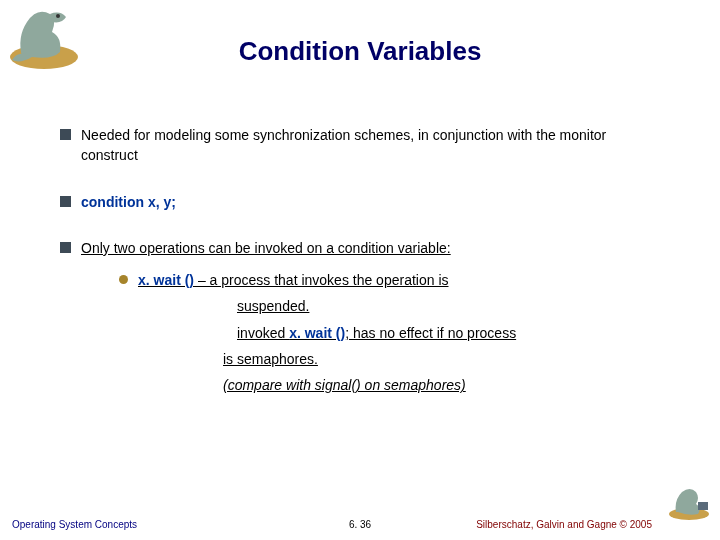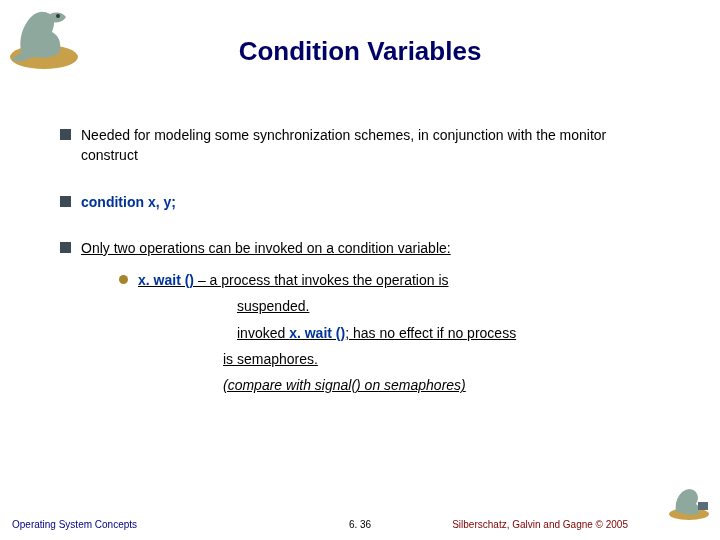--- a/index.html
+++ b/index.html
@@ -84,21 +84,21 @@
     padding: 0 12px 0 12px;
     font-size: 10px;
   }
   .footer-left { color: #000080; }
   .footer-center {
     position: absolute;
     left: 50%;
     transform: translateX(-50%);
     color: #000;
   }
-  .footer-right { color: #800000; margin-right: 80px; }
+  .footer-right { color: #800000; margin-right: 56px; }
 </style>
 </head>
 <body>
 
 <div class="logo-topleft">
   <svg viewBox="0 0 85 70">
     <ellipse cx="42" cy="55" rx="34" ry="12" fill="#c9a04a"></ellipse>
     <path d="M 20 55 Q 15 35 25 20 Q 35 5 48 12 Q 55 18 50 30 Q 60 35 58 50 Q 50 58 30 55 Z" fill="#8fa89d"></path>
     <path d="M 48 12 Q 58 8 64 15 Q 60 22 50 20 Z" fill="#8fa89d"></path>
     <circle cx="56" cy="14" r="2" fill="#333"></circle>

